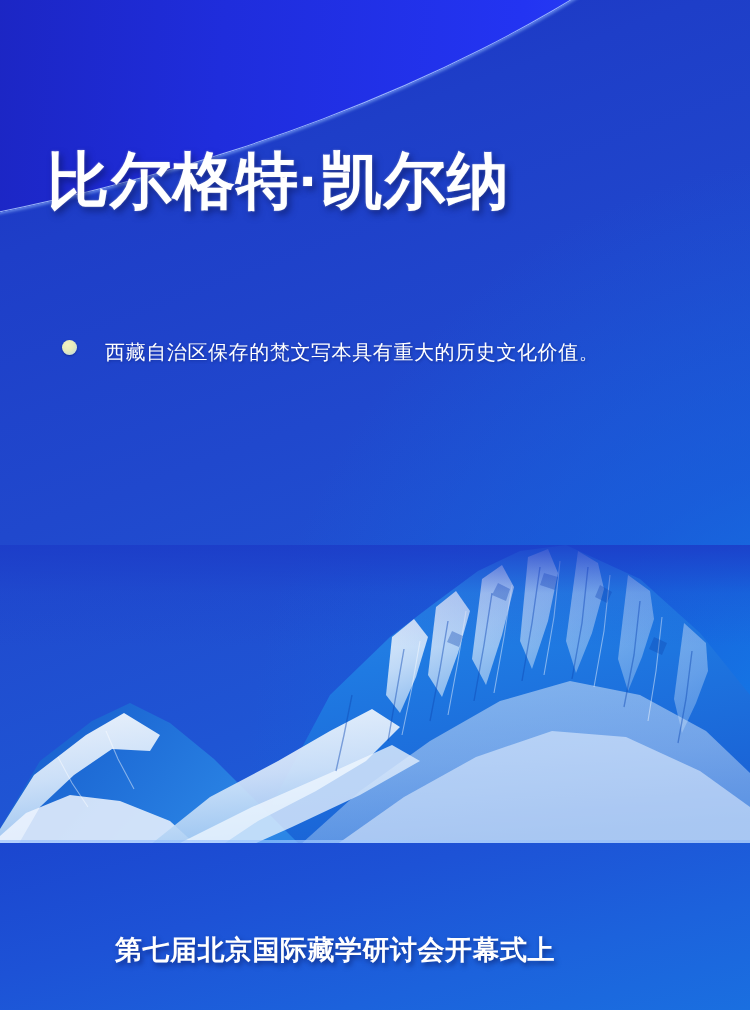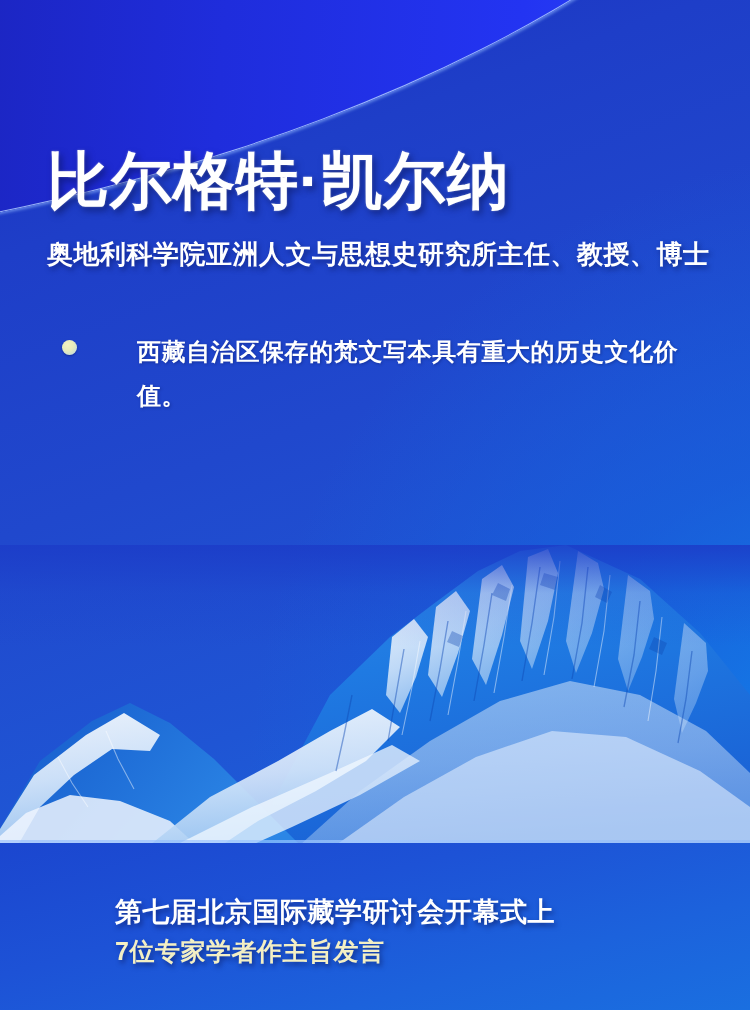--- a/index.html
+++ b/index.html
@@ -84,25 +84,24 @@
   .bullets{ position:absolute; left:62px; top:330px; width:640px; }
   .bullet{ position:relative; display:flex; align-items:flex-start; margin-bottom:34px; }
   .dot{
     flex:0 0 auto;
     width:15px; height:15px; border-radius:50%;
     margin-top:10px; margin-right:28px;
     background:radial-gradient(circle at 38% 32%, #f4f2c2 0%, #e9ecbb 40%, #cfe0cf 72%, #b9d6e2 100%);
     box-shadow:0 1px 2px rgba(10,20,90,0.45);
   }
   .btext{
-    font-size:24px; line-height:44px;
-    color:#ffffff; font-weight:700;
+    font-size:20px; line-height:44px;
+    color:#ffffff; font-weight:400;
     letter-spacing:0.6px;
     text-shadow:1px 1px 3px rgba(10,24,100,0.45);
-    margin-left:32px;
   }
 
   .footer{ position:absolute; left:115px; bottom:42px; }
   .f1{
     font-size:27px; line-height:36px; font-weight:900; color:#ffffff;
     letter-spacing:0.5px;
     text-shadow:2px 3px 5px rgba(8,16,80,0.55);
     white-space:nowrap;
   }
   .f2{
@@ -196,32 +195,30 @@
     </g>
   </svg>
   <div class="mount-fade"></div>
 
   <div class="bottom-band"></div>
   <div class="band-seam"></div>
 
   <div class="content">
 
     <div class="title">比尔格特·凯尔纳</div>
-    <div class="subtitle">奥地利科学院亚洲人文与思想史研究所主任、教授、博士</div>
 
     <div class="bullets">
 
       <div class="bullet">
         <span class="dot"></span>
         <span class="btext">西藏自治区保存的梵文写本具有重大的历史文化价值。</span>
       </div>
 
 
 
     </div>
 
     <div class="footer">
       <div class="f1">第七届北京国际藏学研讨会开幕式上</div>
-      <div class="f2">7位专家学者作主旨发言</div>
     </div>
 
   </div>
 </div>
 
 </body></html>

